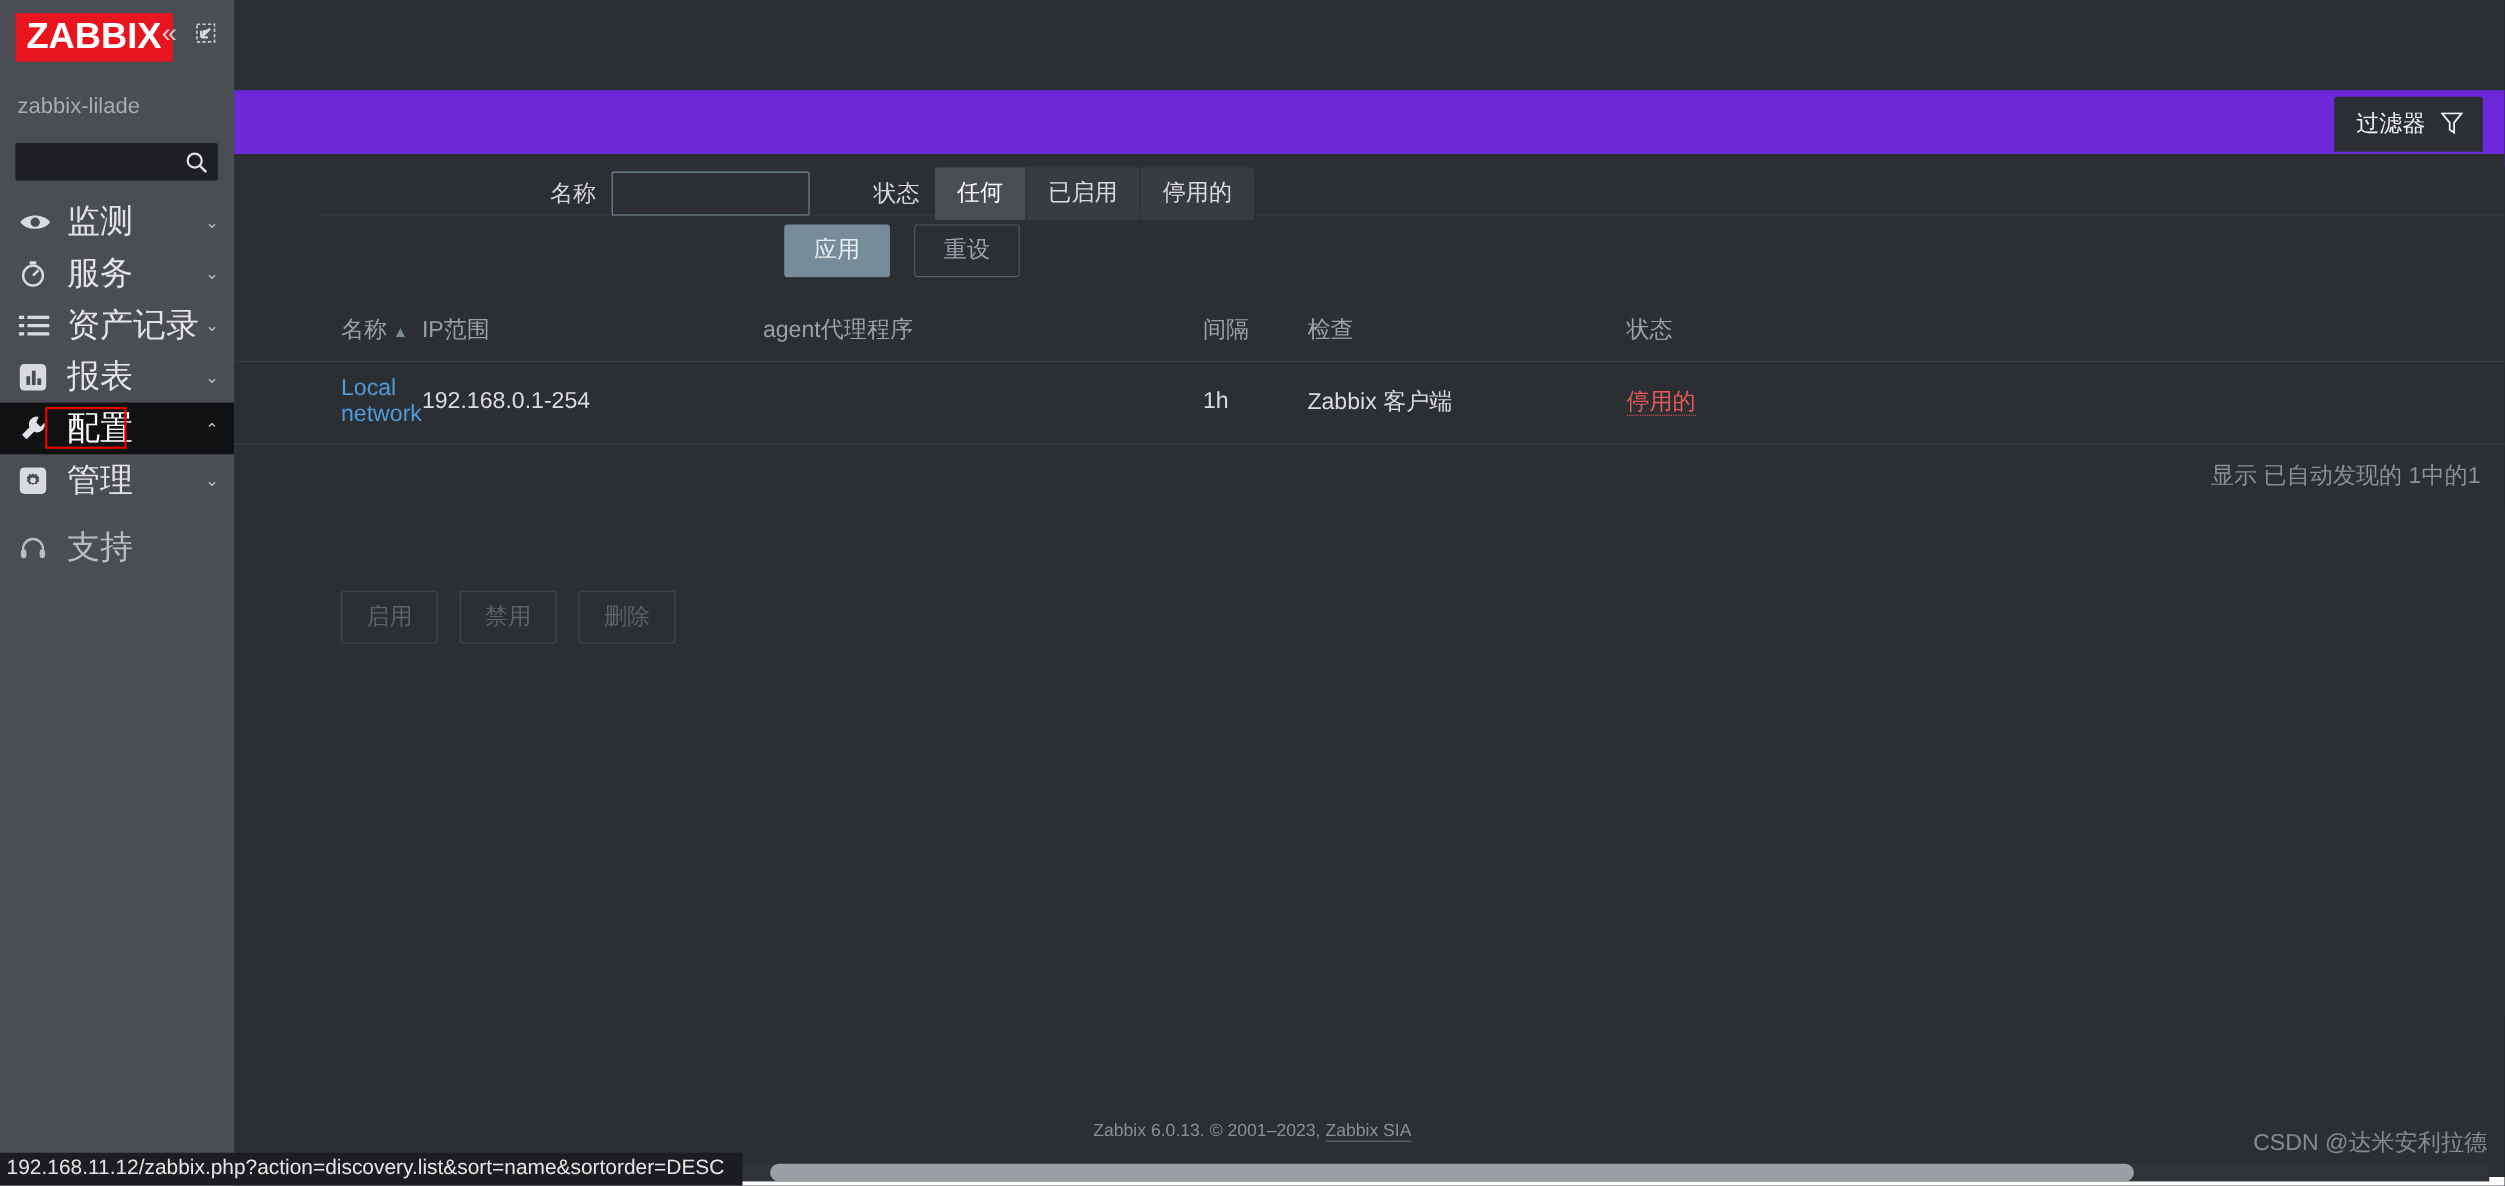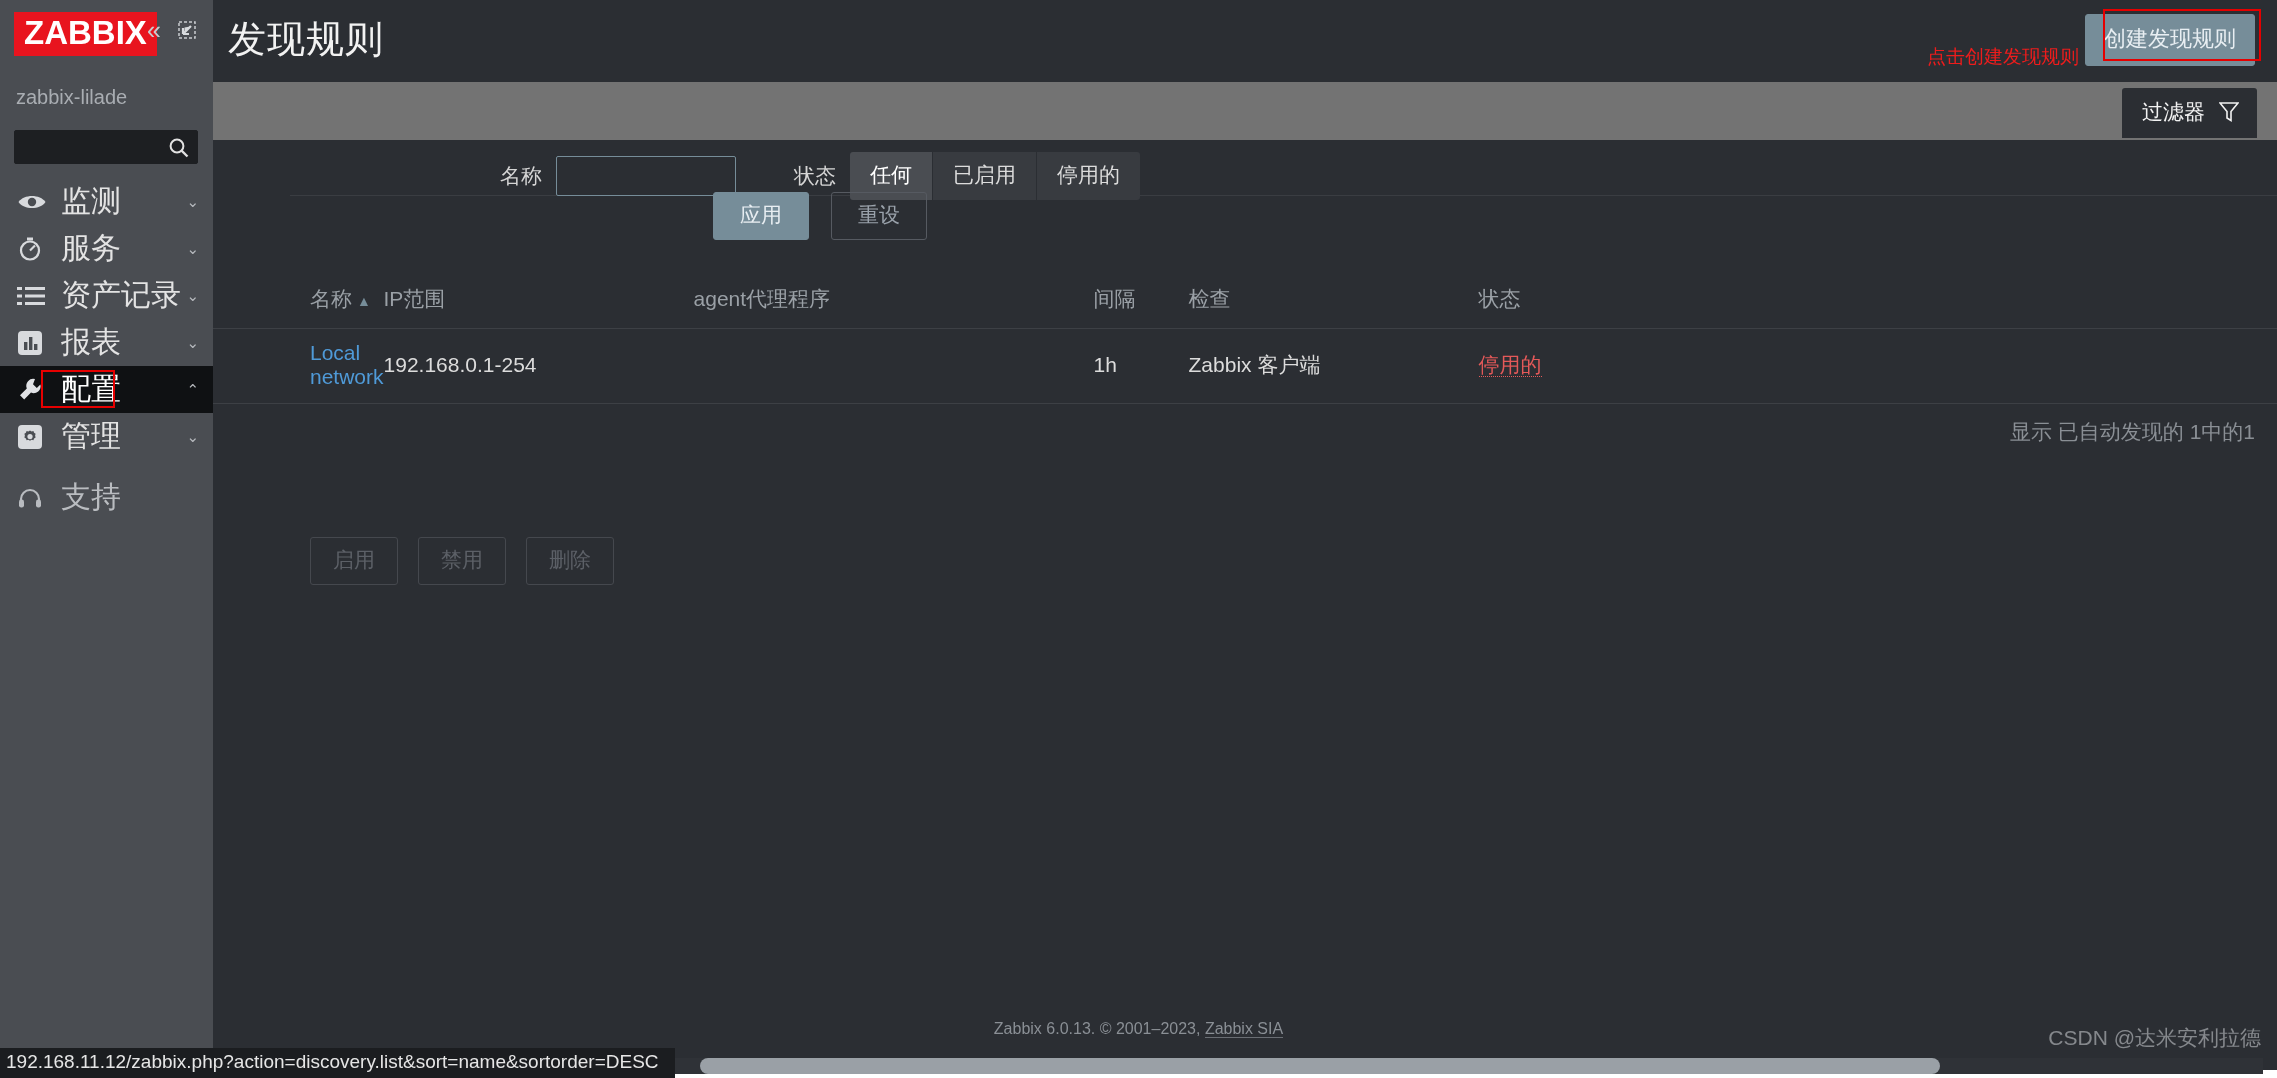--- a/index.html
+++ b/index.html
@@ -40,21 +40,21 @@
     border: 2px solid #e60000; pointer-events: none;
   }
   .annot-create {
     position: absolute; right: 198px; top: 44px;
     color: #ee1c1c; font-size: 19px; white-space: nowrap;
   }
 
   
   .filter-tabbar {
     position: absolute; left: 0; top: 82px; right: 0; height: 70px;
-    background: #737373;
+    background: #6d28d9;
   }
   .filter-tab {
     position: absolute; right: 20px; top: 6px;
     background: #2b2e33; color: #f2f2f2;
     font-size: 21px; padding: 10px 18px 12px 20px;
     border-radius: 3px 3px 0 0; cursor: pointer;
     display: flex; align-items: center; gap: 14px;
   }
   .funnel { width: 20px; height: 21px; display: inline-block; }
 
@@ -78,21 +78,21 @@
   .seg { display: flex; border-radius: 3px; overflow: hidden; }
   .seg-btn {
     background: #383b40; color: #dcdcdc; border: none;
     border-right: 1px solid #2b2e33;
     font-size: 21px; padding: 9px 20px 11px; cursor: pointer; font-family: inherit;
     white-space: nowrap;
   }
   .seg-btn:last-child { border-right: none; }
   .seg-btn.active { background: #4a4d52; color: #ffffff; }
   .filter-actions {
-    position: absolute; left: 0; top: 52px; width: 1640px;
+    position: absolute; left: 0; top: 64px; width: 1640px;
     display: flex; justify-content: center; gap: 22px;
   }
   .btn-apply {
     background: #768d99; color: #e8eef2; border: 1px solid #768d99;
     border-radius: 3px; font-size: 21px; padding: 8px 26px 10px;
     cursor: pointer; font-family: inherit;
   }
   .btn-reset {
     background: transparent; color: #9aa2ab; border: 1px solid #565a61;
     border-radius: 3px; font-size: 21px; padding: 8px 26px 10px;
@@ -250,28 +250,20 @@
     background: #ffffff; z-index: 25;
   }
 </style>
 </head>
 <body>
 
 <div class="app">
 
   <div class="content">
 
-    <div class="page-header">
-      <div class="page-title">发现规则</div>
-      <div class="create-btn-wrap">
-        <button class="create-btn">创建发现规则</button>
-      </div>
-      <div class="redbox-create"></div>
-      <div class="annot-create">点击创建发现规则</div>
-    </div>
 
     <div class="filter-tabbar">
       <div class="filter-tab">
         <span>过滤器</span>
         <span class="funnel">
           <svg viewBox="0 0 20 21" width="20" height="21">
             <path d="M1 1 h18 l-7 8.5 v9 l-4 -2.5 v-6.5 z" fill="none" stroke="#f2f2f2" stroke-width="1.6"></path>
           </svg>
         </span>
       </div>

